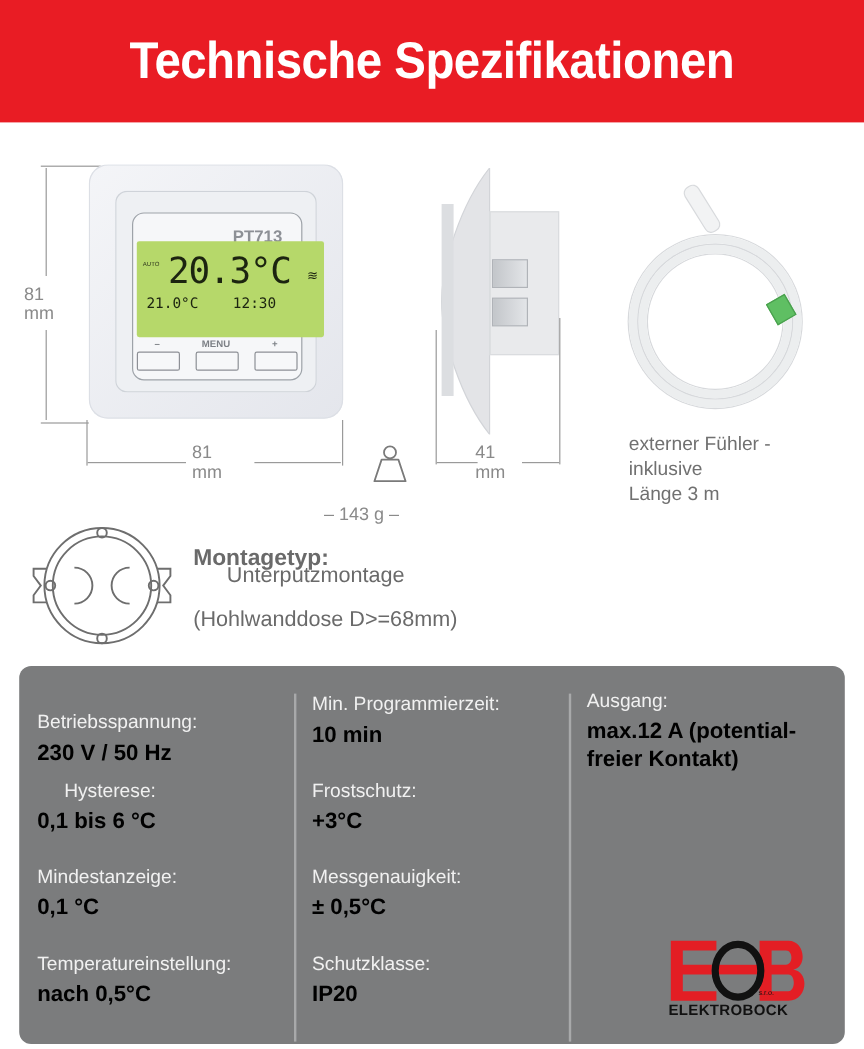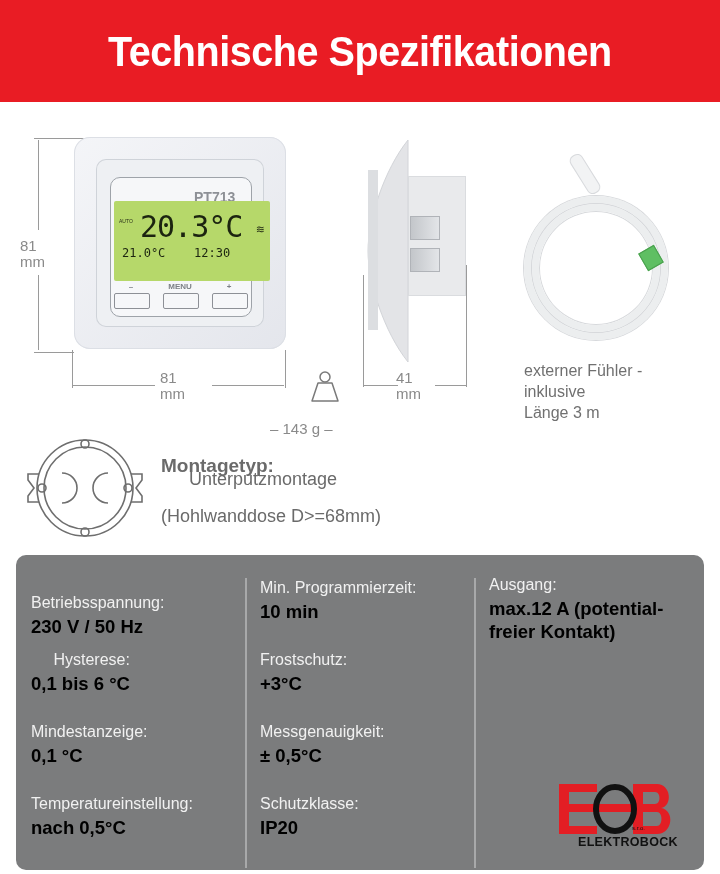--- a/index.html
+++ b/index.html
@@ -33,21 +33,21 @@
   
   .mount-title { position:absolute; left:161px; top:455px; font-size:19px; font-weight:700; color:#6a6a6a; }
   .mount-line { position:absolute; left:161px; font-size:18px; color:#6a6a6a; }
   
   .panel { position:absolute; left:16px; top:555px; width:688px; height:315px; background:#7b7c7d; border-radius:10px; }
   .col-div { position:absolute; width:2px; background:#a8a9aa; top:23px; height:290px; }
   .spec { position:absolute; }
   .spec .lbl { font-size:16px; color:#f1f1f1; line-height:20px; }
   .spec .val { font-size:18.5px; font-weight:700; color:#000000; line-height:23px; margin-top:2px; }
   .logo { position:absolute; left:557px; top:782px; width:118px; height:66px; }
-  .logo-text { position:absolute; left:557px; top:835px; font-size:12.5px; font-weight:700; color:#111; letter-spacing:0.3px;margin-left:21px; }
+  .logo-text { position:absolute; left:557px; top:835px; font-size:12.5px; font-weight:700; color:#111; letter-spacing:0.3px; }
   .logo-sro { position:absolute; left:632px; top:825px; font-size:6px; color:#111; }
 </style>
 </head>
 <body>
 
 <div class="header">
   <h1>Technische Spezifikationen</h1>
 </div>
 
 <div class="line" style="left:34px;top:138px;width:50px;height:1px;"></div>

